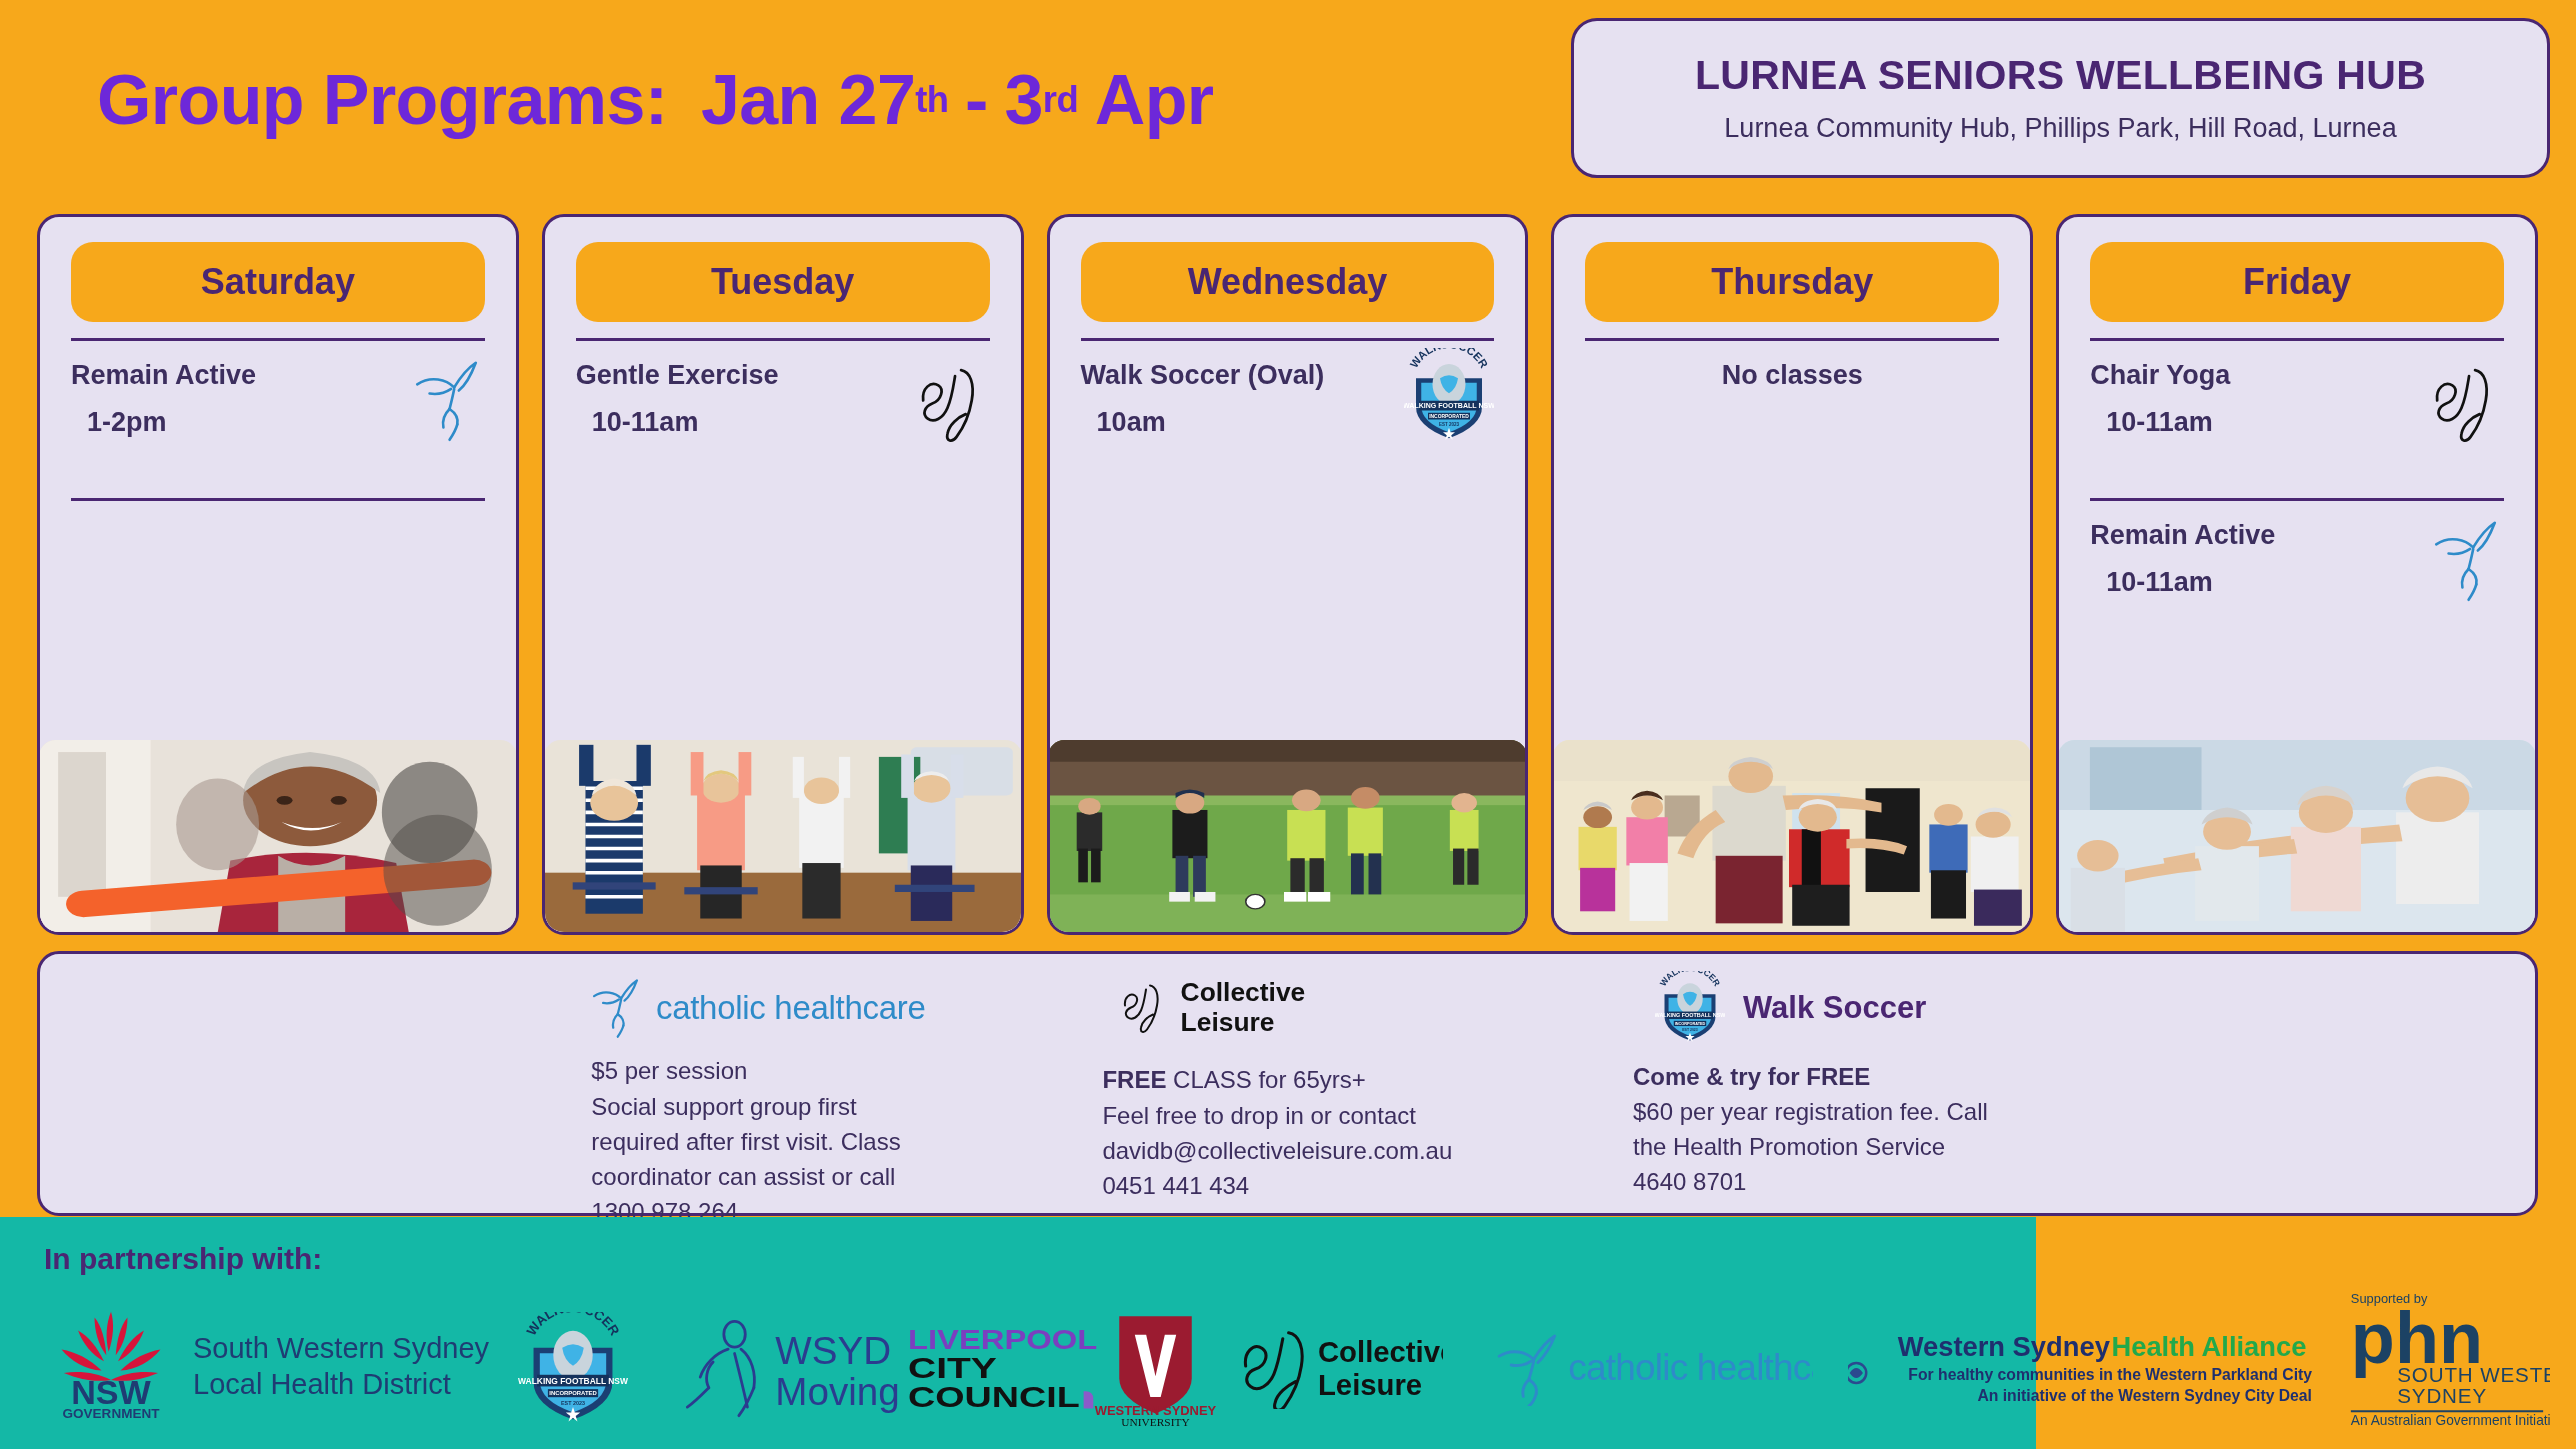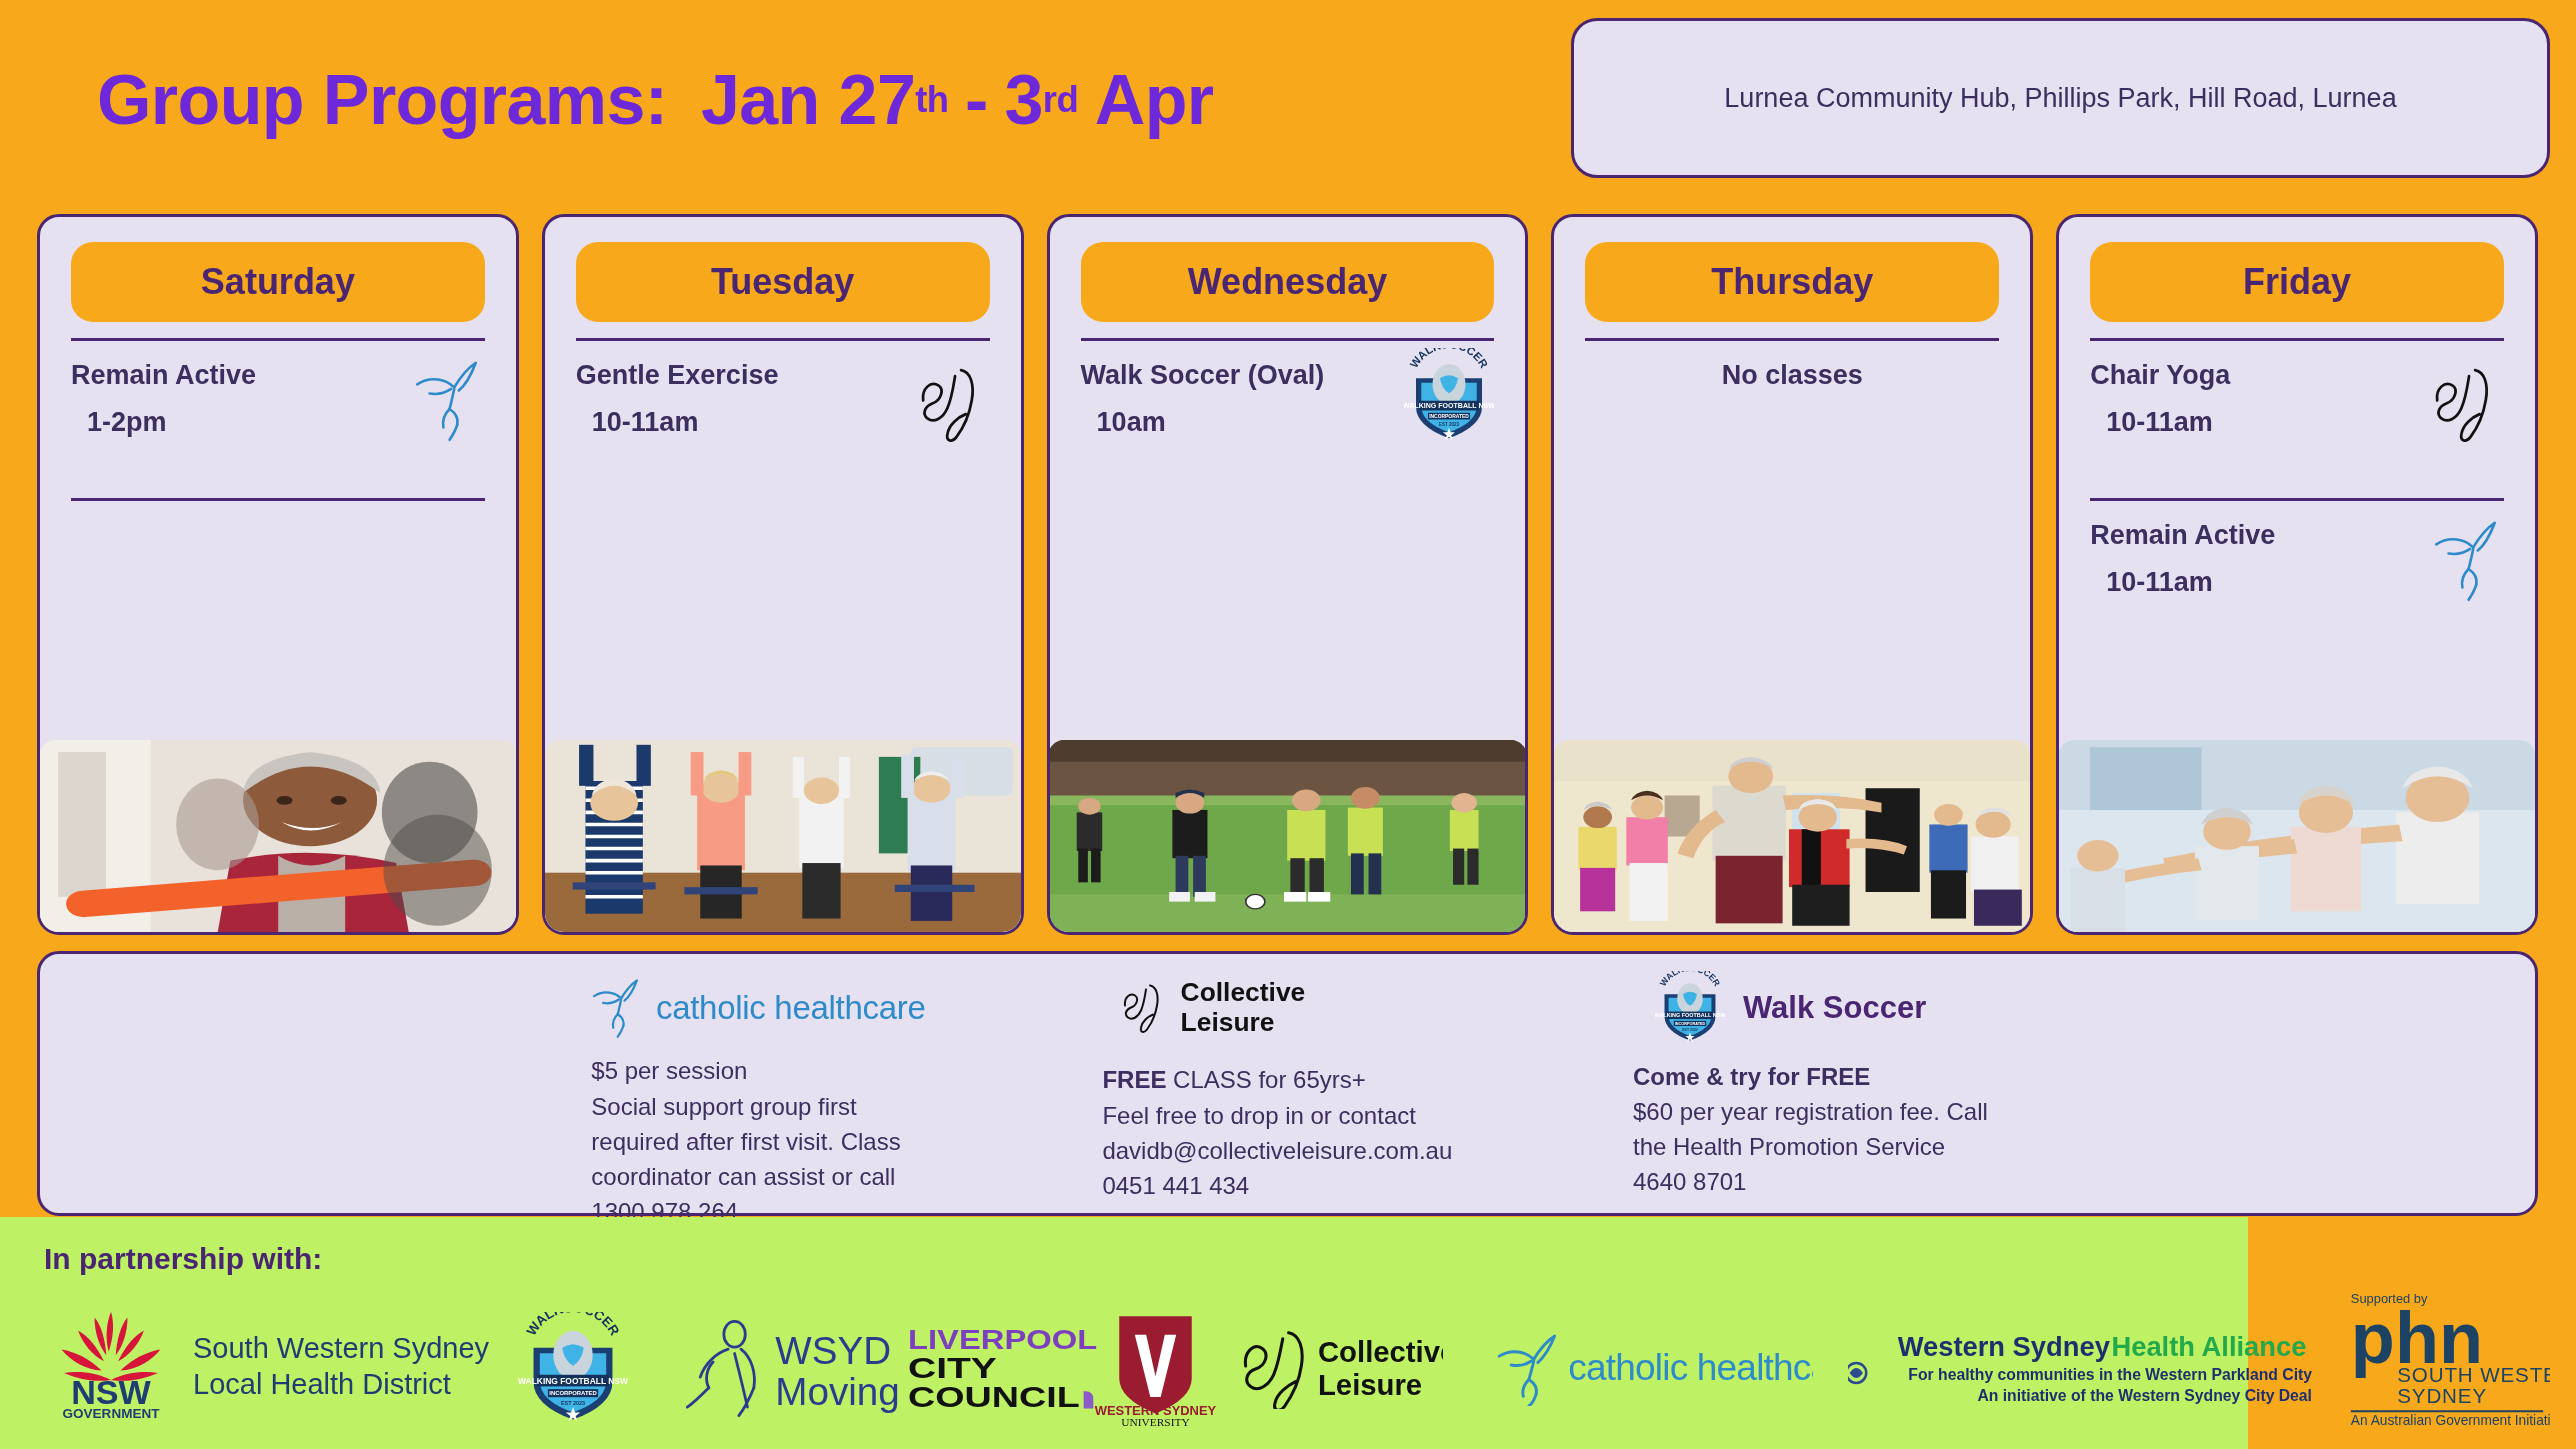--- a/index.html
+++ b/index.html
@@ -180,22 +180,22 @@
     color: #4A2672;
     font-size: 31px;
     font-weight: 700;
     white-space: nowrap;
   }
 
   
   #footer {
     position: absolute;
     left: 0; bottom: 0;
-    width: 2248px; height: 232px;
-    background: #bef264;
+    width: 2036px; height: 232px;
+    background: #14b8a6;
     margin-top: 12px;
   }
   #footer-title {
     position: absolute;
     left: 44px; top: 24.5px;
     color: #4A2672;
     font-size: 30px;
     font-weight: 700;
   }
   .f-logo { position: absolute; }
@@ -230,20 +230,21 @@
       <span class="gap"></span>
       <span>-</span>
       <span class="gap"></span>
       <span>3</span>
       <span class="sup">rd</span>
       <span class="gap"></span>
       <span>Apr</span>
   </div>
 
   <div id="venue-box">
+    <div class="venue-name">LURNEA SENIORS WELLBEING HUB</div>
     <div class="venue-addr">Lurnea Community Hub, Phillips Park, Hill Road, Lurnea</div>
   </div>
 
   <div id="days-row">
 
     <div class="day-card">
       <div class="day-header">Saturday</div>
       <div class="slots">
         <div class="slot">
           <div class="slot-text">

